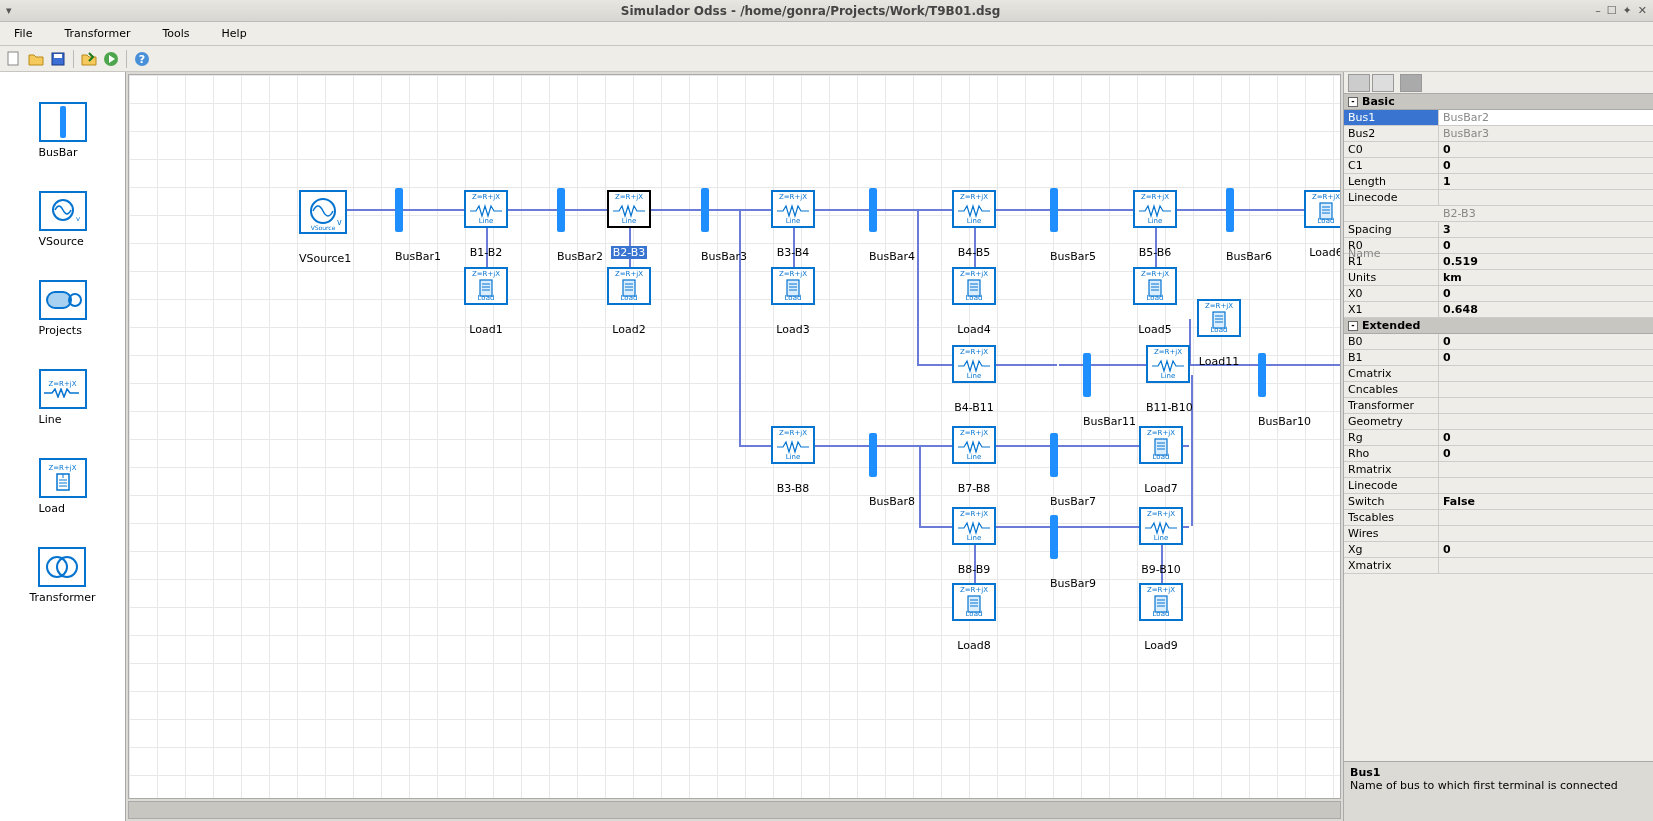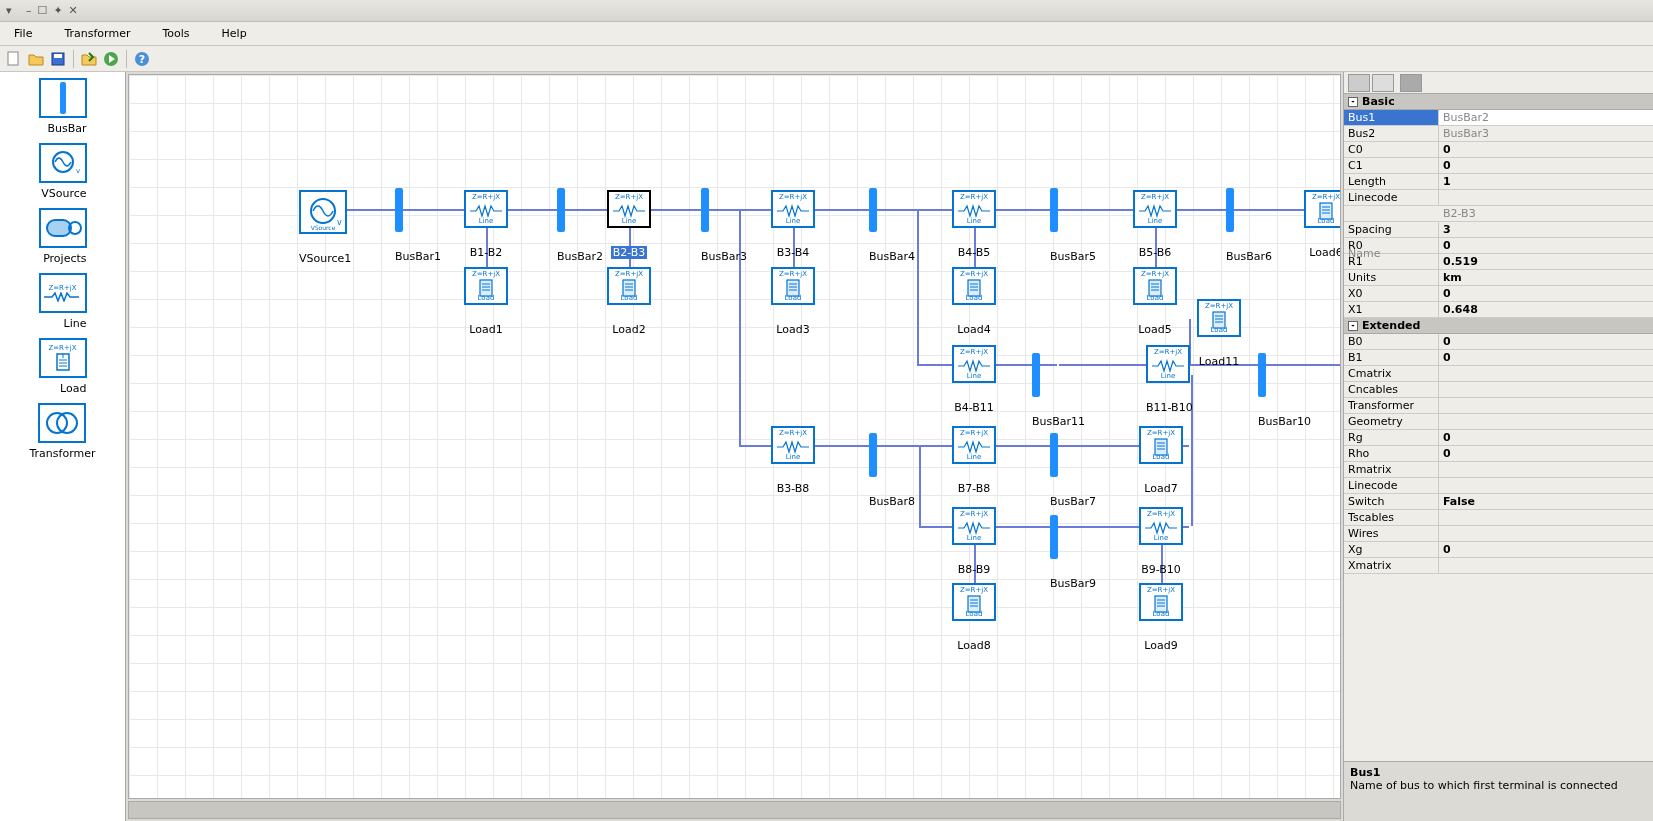--- a/index.html
+++ b/index.html
@@ -51,21 +51,21 @@
 .palette {
   width: 126px;
   background:#fff;
   border-right:1px solid #aaa;
   padding:6px 0;
   display:flex;
   flex-direction:column;
   align-items:center;
   gap:8px;
 }
-.pal-item { text-align:right; }
+.pal-item { text-align:left;margin-top:24px; }
 .pal-icon { width:48px; height:40px; border:2px solid #0574d0; background:#fff; margin:0 auto 4px; display:flex; align-items:center; justify-content:center; position:relative;}
 .canvas-wrap {
   flex:1;
   display:flex;
   flex-direction:column;
 }
 .canvas {
   flex:1;
   background:#fff;
   background-image:
@@ -137,20 +137,21 @@
 .label-sel { background:#3874d0; color:#fff; padding:0 2px; display:inline-block;}
 .wire { position:absolute; background:#6a7cd8; }
 .wire.h { height:1.5px; }
 .wire.v { width:1.5px; }
 </style>
 </head>
 <body>
 
 <div class="titlebar">
   <div class="titlebar-left">▾</div>
+  <div class="titlebar-title">Simulador Odss - /home/gonra/Projects/Work/T9B01.dsg</div>
   <div class="titlebar-btns">
     <span>–</span>
     <span>☐</span>
     <span>✦</span>
     <span>✕</span>
   </div>
 </div>
 
 <div class="menubar">
   <span>File</span>
@@ -472,21 +473,21 @@
               </svg>
             </div>
             <div class="box-bot-text">Load</div>
           </div>
           <div class="el-label">Load8</div>
         </div>
         <div class="el" style="left: 925px; top: 113px; transform: translateX(-4px);">
           <div class="busbar"></div>
           <div class="el-label">BusBar5</div>
         </div>
-        <div class="el" style="left: 891px; top: 278px; transform: translateX(-4px); padding-left: 16px;">
+        <div class="el" style="left: 942px; top: 278px; transform: translateX(-4px); padding-left: 16px;">
           <div class="busbar"></div>
           <div class="el-label">BusBar11</div>
         </div>
         <div class="el" style="left: 925px; top: 358px; transform: translateX(-4px);">
           <div class="busbar"></div>
           <div class="el-label">BusBar7</div>
         </div>
         <div class="el" style="left: 925px; top: 440px; transform: translateX(-4px);">
           <div class="busbar"></div>
           <div class="el-label">BusBar9</div>

